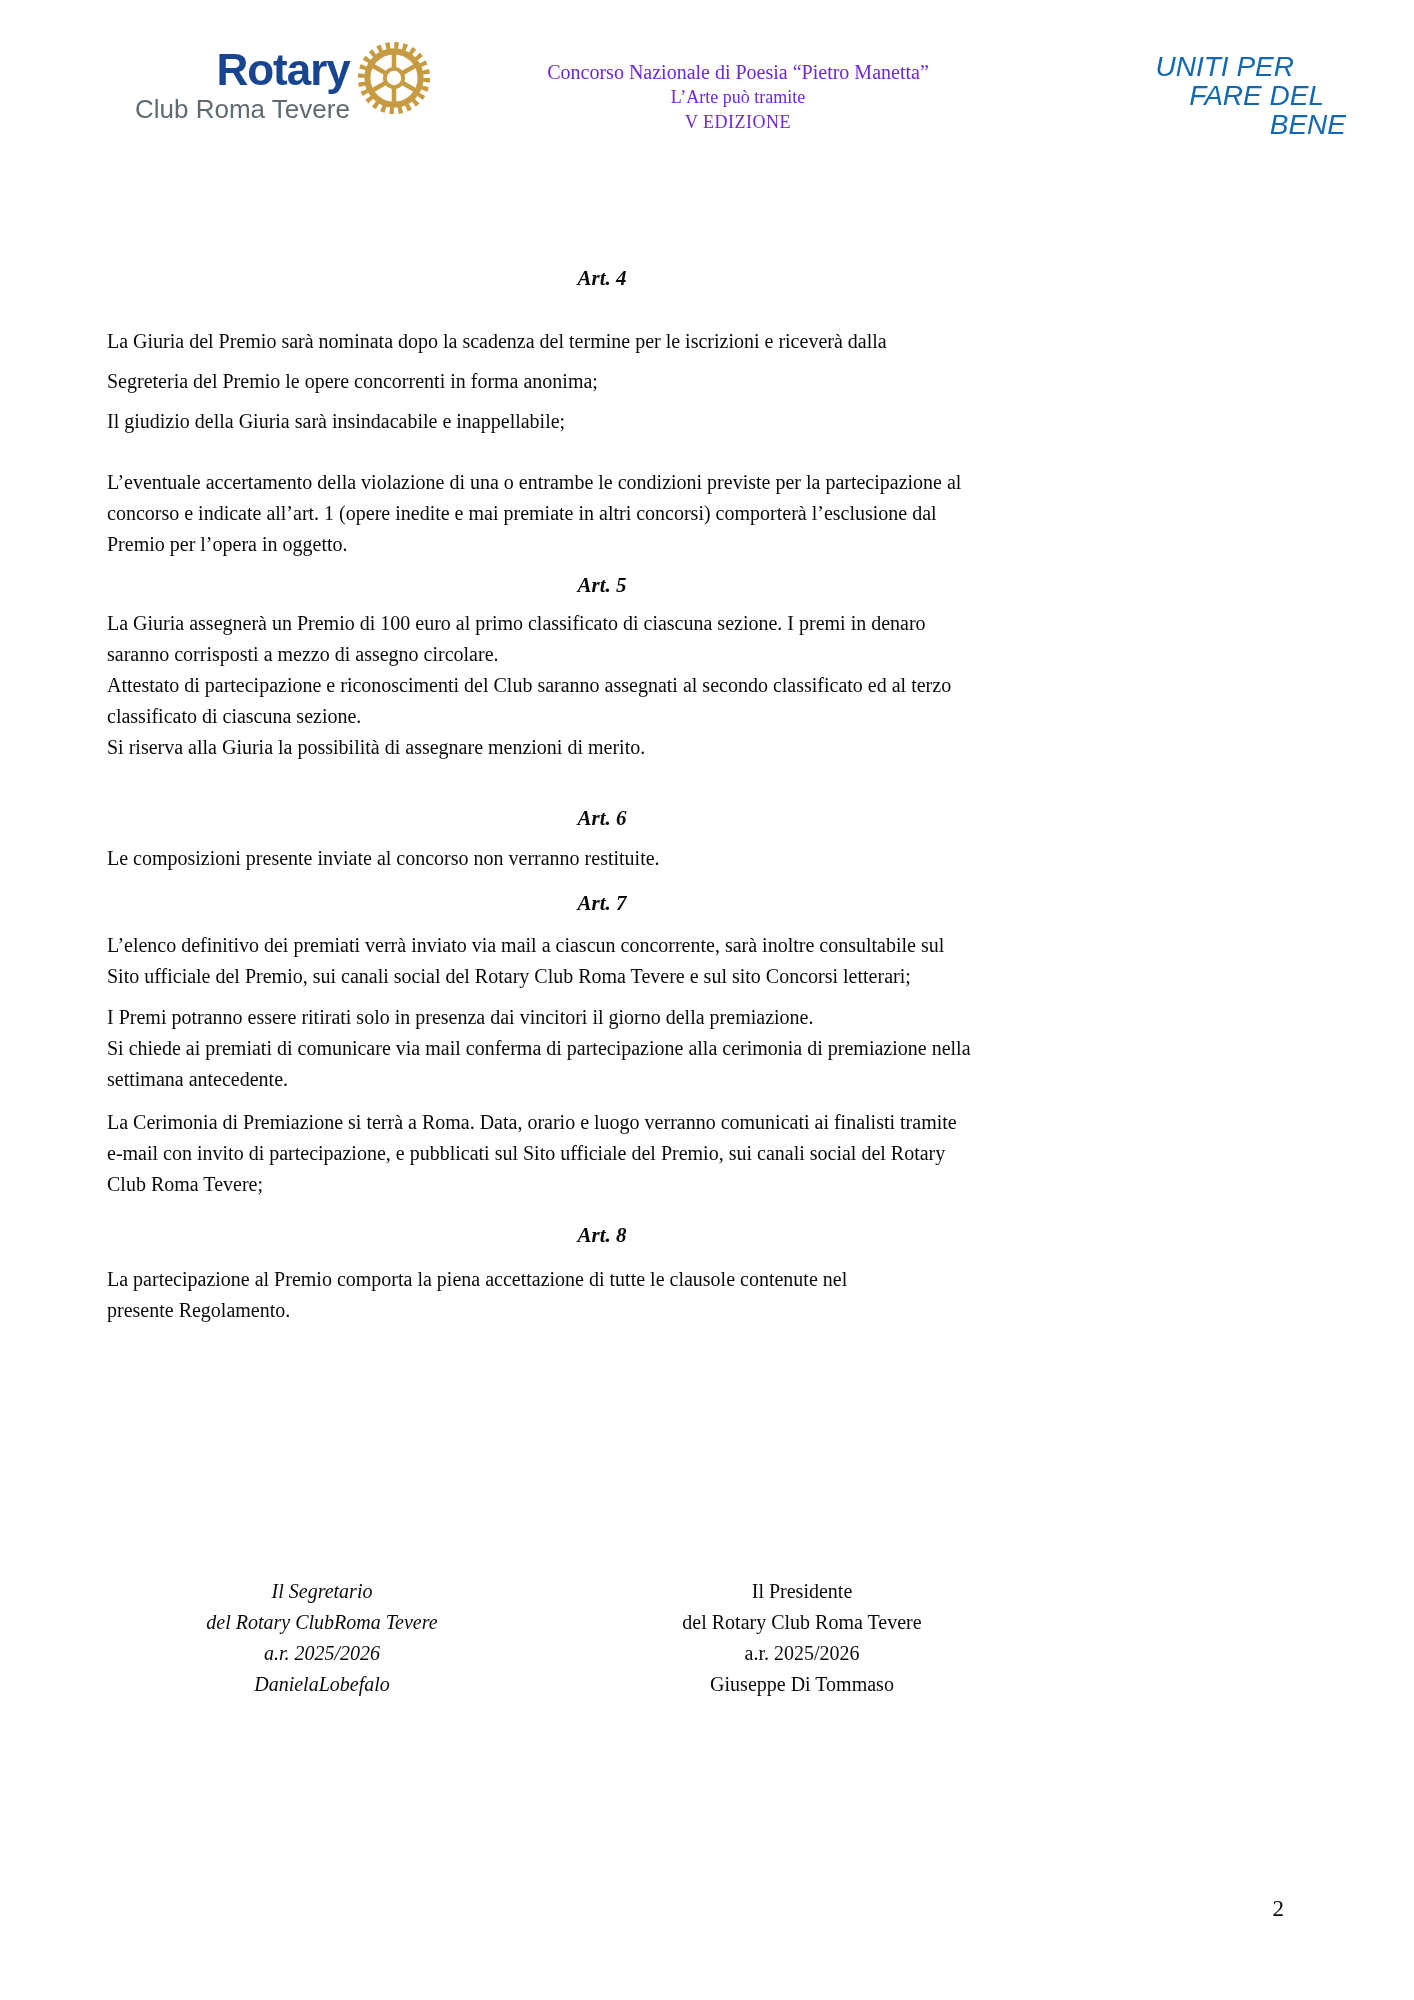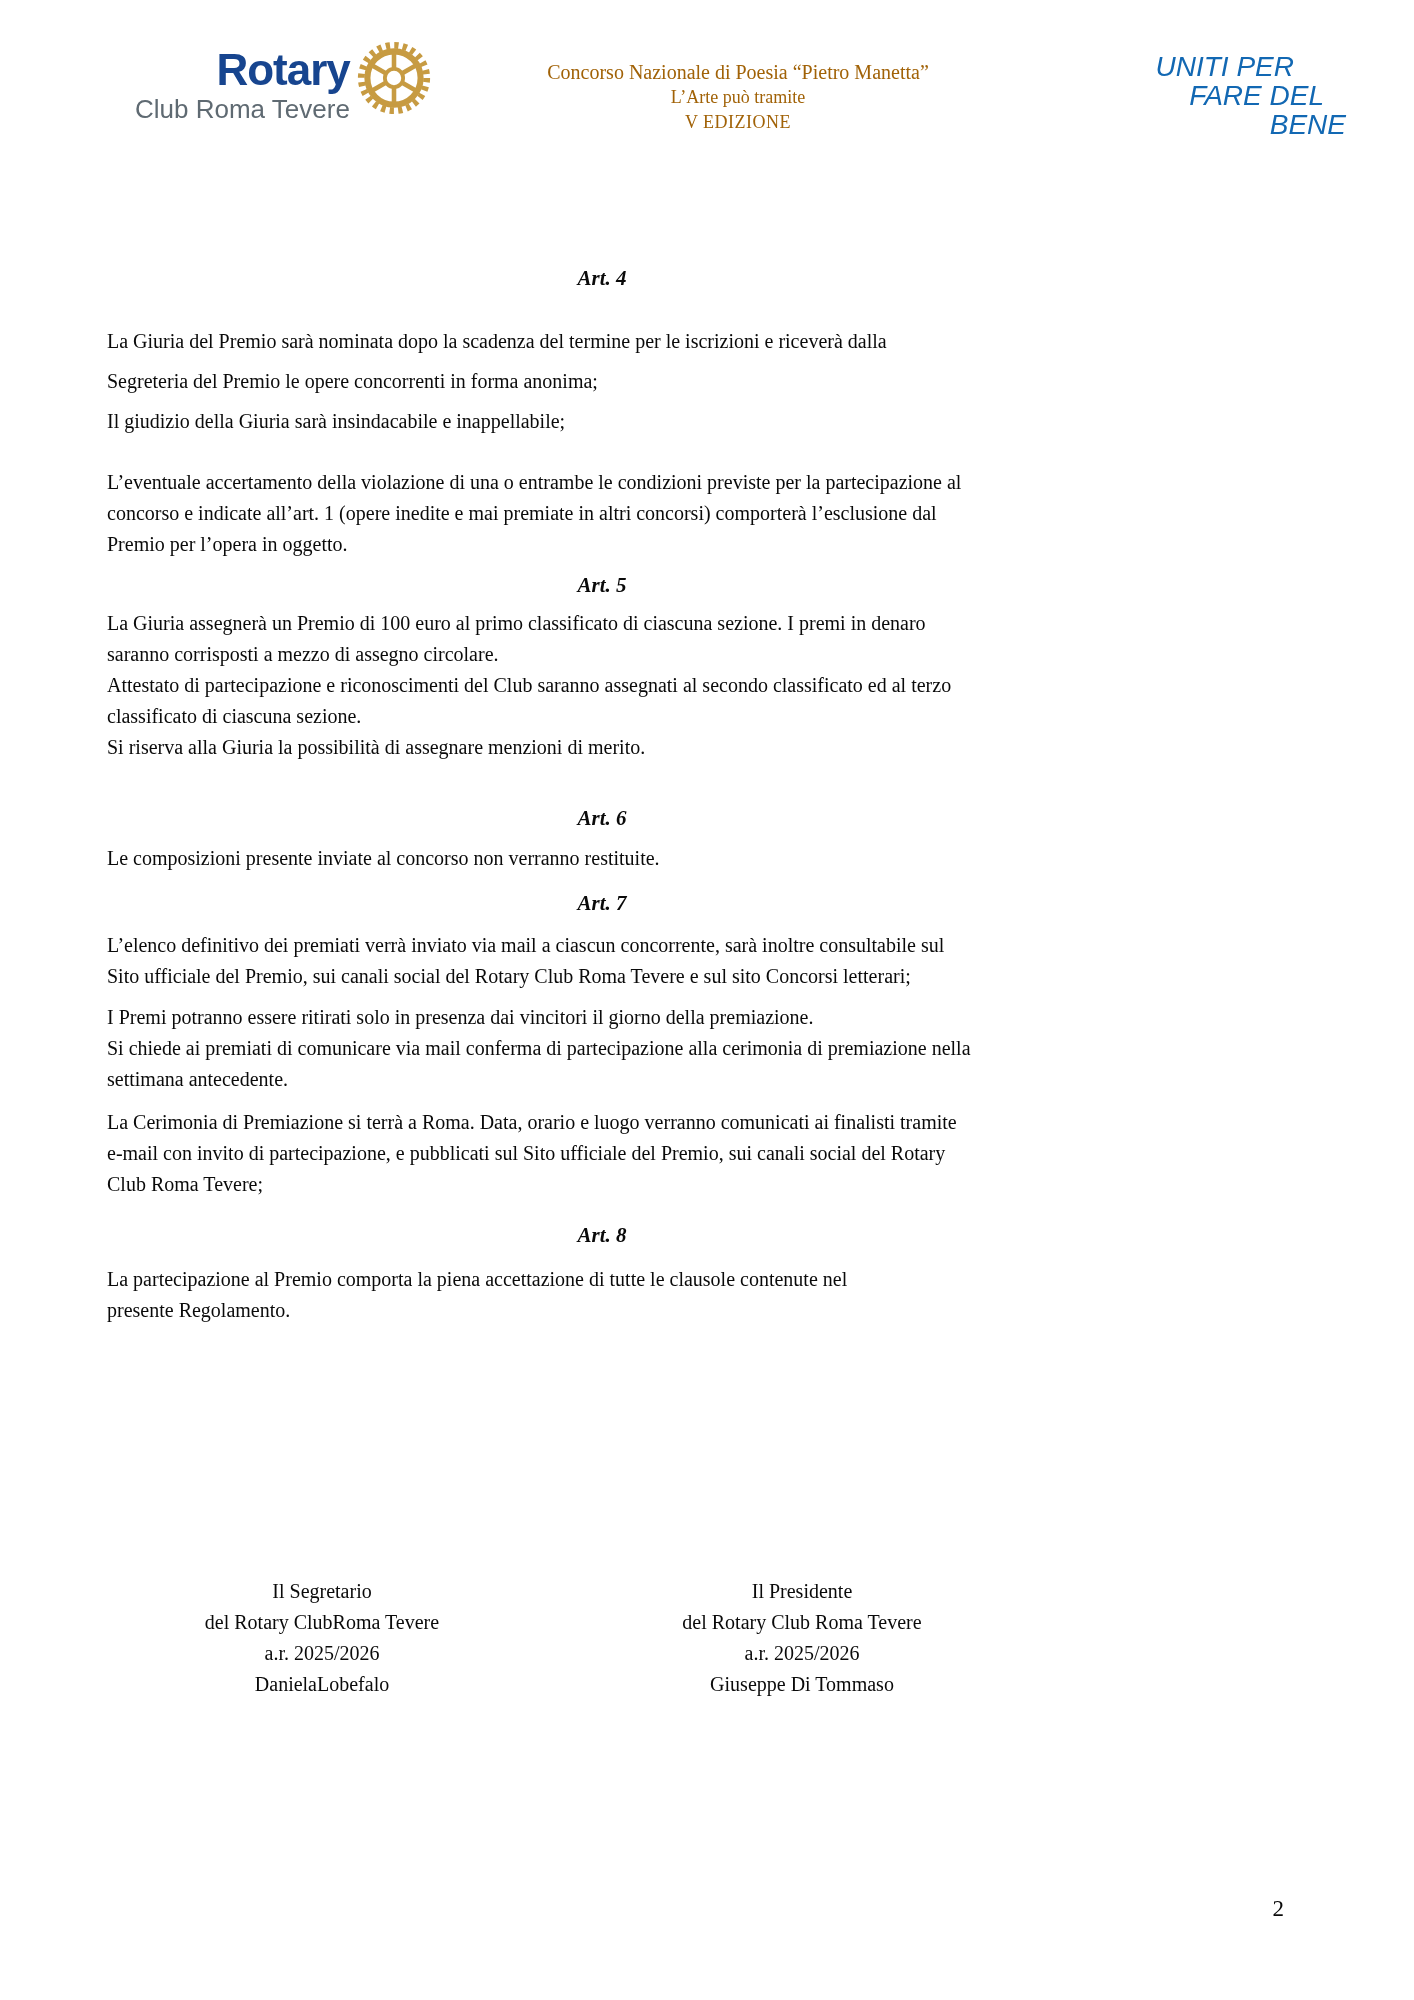--- a/index.html
+++ b/index.html
@@ -29,21 +29,21 @@
   }
   .rotary-club{
     font-family:"Liberation Sans", sans-serif;
     font-size:26px;line-height:30px;
     color:#5f6a72;margin-top:2px;letter-spacing:0px;white-space:nowrap;
   }
   .wheel{margin-left:6px;margin-top:-2px;}
   .contest{
     flex:1;
     text-align:center;
-    color:#a16207;
+    color:#6d28d9;
     margin-top:18px;
     margin-right:60px;
     line-height:25px;
   }
   .contest .c1{font-size:20px;}
   .contest .c2{font-size:18px;}
   .contest .c3{font-size:18px;letter-spacing:0.5px;}
   .motto{
     width:245px;
     text-align:right;
@@ -79,21 +79,21 @@
   .signatures{
     display:flex;
     margin-top:250px;
     padding-left:172px;
   }
   .sig-block{
     text-align:center;
     white-space:pre-line;
     font-size:20px;line-height:31px;
   }
-  .sig-left{width:300px;}
+  .sig-left{width:300px;font-style:italic;}
   .sig-right{width:320px;margin-left:170px;}
   
   .page-number{
     position:absolute;
     right:130px;bottom:78px;
     font-size:23px;
   }
 </style>
 </head>
 <body>

